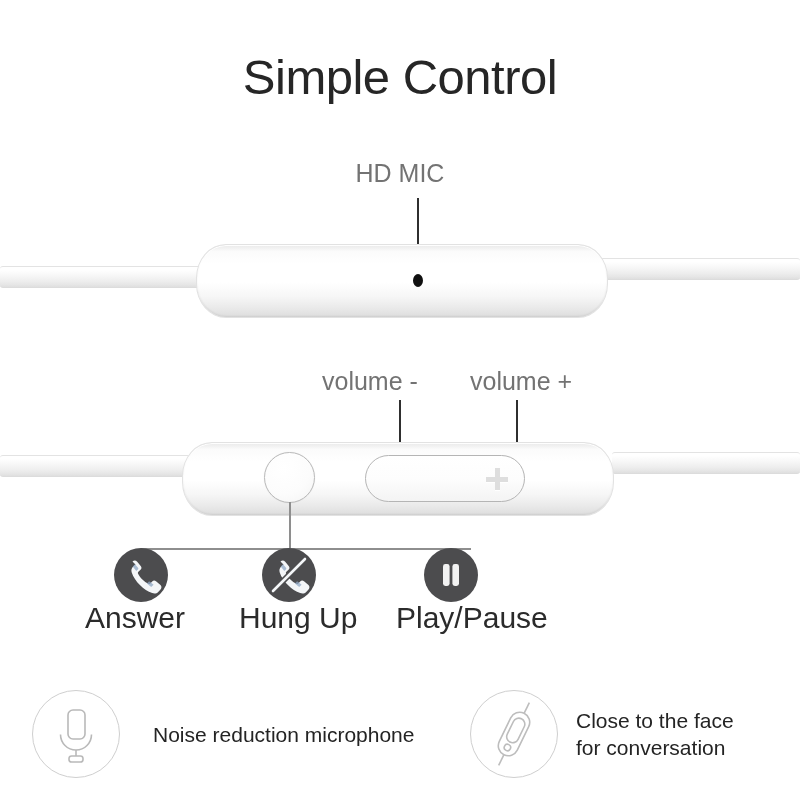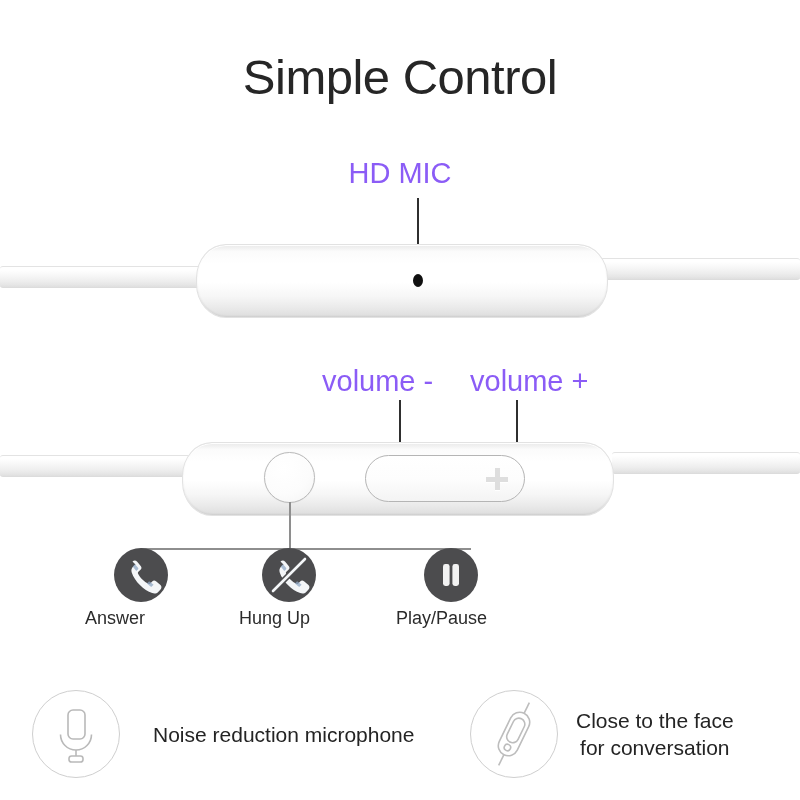--- a/index.html
+++ b/index.html
@@ -34,24 +34,24 @@
     font-size: 49px;
     line-height: 58px;
     font-weight: 400;
     letter-spacing: -0.5px;
     color: #262626;
   }
 
   
   .callout {
     position: absolute;
-    font-size: 29px;
+    font-size: 25px;
     line-height: 30px;
     font-weight: 400;
-    color: #8b5cf6;
+    color: #737373;
     white-space: nowrap;
   }
   .callout-hdmic { top: 158px; left: 0; width: 800px; text-align: center; }
   .callout-volminus { top: 366px; left: 322px; }
   .callout-volplus  { top: 366px; left: 470px; }
 
   
   .leader-v {
     position: absolute;
     width: 2px;
@@ -193,21 +193,21 @@
   }
   .ctrl-answer   { left: 114px; }
   .ctrl-hangup   { left: 262px; }
   .ctrl-playpause{ left: 424px; }
 
   .ctrl-icon svg { position: absolute; inset: 0; width: 54px; height: 54px; }
 
   .ctrl-label {
     position: absolute;
     top: 602px;
-    font-size: 18px;
+    font-size: 30px;
     line-height: 32px;
     font-weight: 400;
     color: #2b2b2b;
     white-space: nowrap;
   }
   .lbl-answer    { left: 85px; }
   .lbl-hangup    { left: 239px; text-align: center; }
   .lbl-playpause { left: 396px; }
 
   
@@ -231,21 +231,21 @@
   .feat-circle svg { position: absolute; inset: 0; width: 86px; height: 86px; }
 
   .feat-text {
     margin-left: 33px;
     font-size: 21px;
     line-height: 27px;
     font-weight: 400;
     color: #242424;
     white-space: pre-line;
   }
-  .feat-right .feat-text { margin-left: 18px; text-align: center; }
+  .feat-right .feat-text { margin-left: 18px; }
 </style>
 </head>
 <body>
 
 <div class="stage">
 
   <div class="title">Simple Control</div>
 
   <div class="callout callout-hdmic">HD MIC</div>
   <div class="leader-v leader-hdmic"></div>

